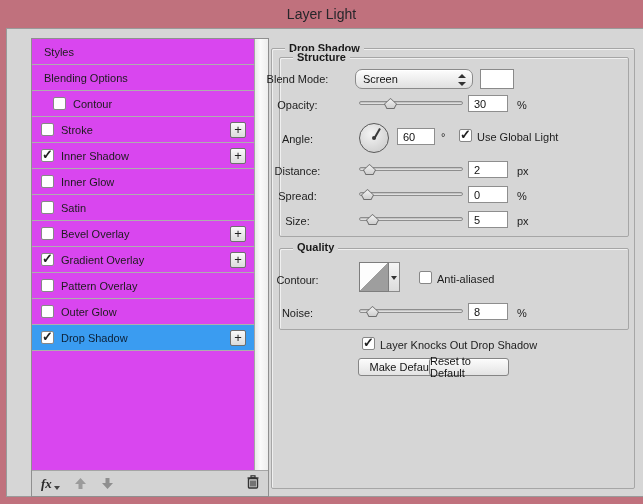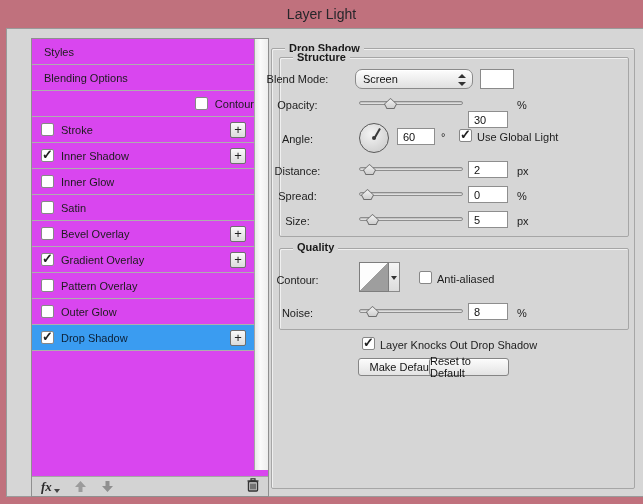--- a/index.html
+++ b/index.html
@@ -14,27 +14,27 @@
             font-size:14px;color:#26262a;}
   .content{position:absolute;left:6px;top:28px;width:637px;height:469px;background:var(--panel);
            border:1px solid #9a9a9a;border-right:none;}
   
   .sidebar-box{position:absolute;left:24px;top:9px;width:238px;height:459px;border:1px solid #8f8f8f;background:#d946ef;}
   .style-list{position:absolute;left:0;top:0;width:222px;height:431px;overflow:hidden;}
   .list-row{position:relative;height:26px;border-bottom:1px solid #aeaeae;display:flex;align-items:center;
             font-size:11px;color:#1c1c1c;padding-left:12px;cursor:default;}
   .list-row .checkbox{margin-right:7px;}
   .list-row.hascb{padding-left:9px;}
-  .list-row.indent{padding-left:21px;justify-content:flex-end;}
+  .list-row.indent{padding-left:21px;}
   .list-row.selected{background:var(--selection);color:#0d2036;}
   .plus-btn{position:absolute;right:8px;top:5px;width:16px;height:16px;border:1px solid #6f6f6f;border-radius:2px;
             background:linear-gradient(#fafafa,#dcdcdc);font-size:13px;line-height:13px;text-align:center;color:#222;}
   .scrollbar{position:absolute;right:0;top:0;width:14px;height:431px;border-left:1px solid #a5a5a5;
              background:linear-gradient(90deg,#e9e9e9,#fbfbfb 40%,#eeeeee);}
-  .sidebar-footer{position:absolute;left:0;bottom:0;width:236px;height:20px;border-top:1px solid #a5a5a5;
+  .sidebar-footer{position:absolute;left:0;bottom:0;width:236px;height:26px;border-top:1px solid #a5a5a5;
                   display:flex;align-items:center;background:#d3d3d3;text-align:center;}
   .fx-btn{font-style:italic;font-weight:bold;font-size:13px;color:#2a2a2a;margin-left:9px;font-family:"Liberation Serif",serif;}
   .fx-caret{width:0;height:0;border-left:3px solid transparent;border-right:3px solid transparent;border-top:4px solid #444;
             margin:8px 0 0 2px;}
   .arrow-icon{margin-left:14px;display:block;}
   .trash-wrap{margin-left:auto;margin-right:8px;}
   
   .checkbox{position:relative;width:13px;height:13px;background:#fff;border:1px solid #878787;border-radius:2px;flex:none;}
   .checkbox.checked::after{content:"✓";position:absolute;left:0px;top:-3px;font-size:13px;font-weight:bold;color:#222;}
   
@@ -176,21 +176,21 @@
           <i class="dn"></i>
         </span>
     </div>
     <div class="swatch" style="left:473px;top:40px;"></div>
 
     <div class="flabel" style="left:240px;top:70px;width:101px;">Opacity:</div>
     <div class="slider" style="left:352px;top:68px;">
       <div class="track"></div>
       <div class="thumb" style="left: 25px;"></div>
     </div>
-    <input class="valbox" style="left: 461px; top: 66px; margin-top: 16px;" value="30">
+    <input class="valbox" style="left: 461px; top: 66px;" value="30">
     <div class="unit" style="left:510px;top:70px;">%</div>
 
     <div class="flabel" style="left:240px;top:104px;width:101px;">Angle:</div>
     <div class="dial" style="left:352px;top:94px;">
       <div class="needle" style="transform: rotate(30deg);"></div>
       <div class="hub"></div>
     </div>
     <input class="valbox" style="left: 390px; top: 99px; width: 38px;" value="60">
     <div class="unit" style="left:434px;top:102px;">°</div>
     <div class="checkbox checked" style="position:absolute;left:452px;top:100px;"></div>

